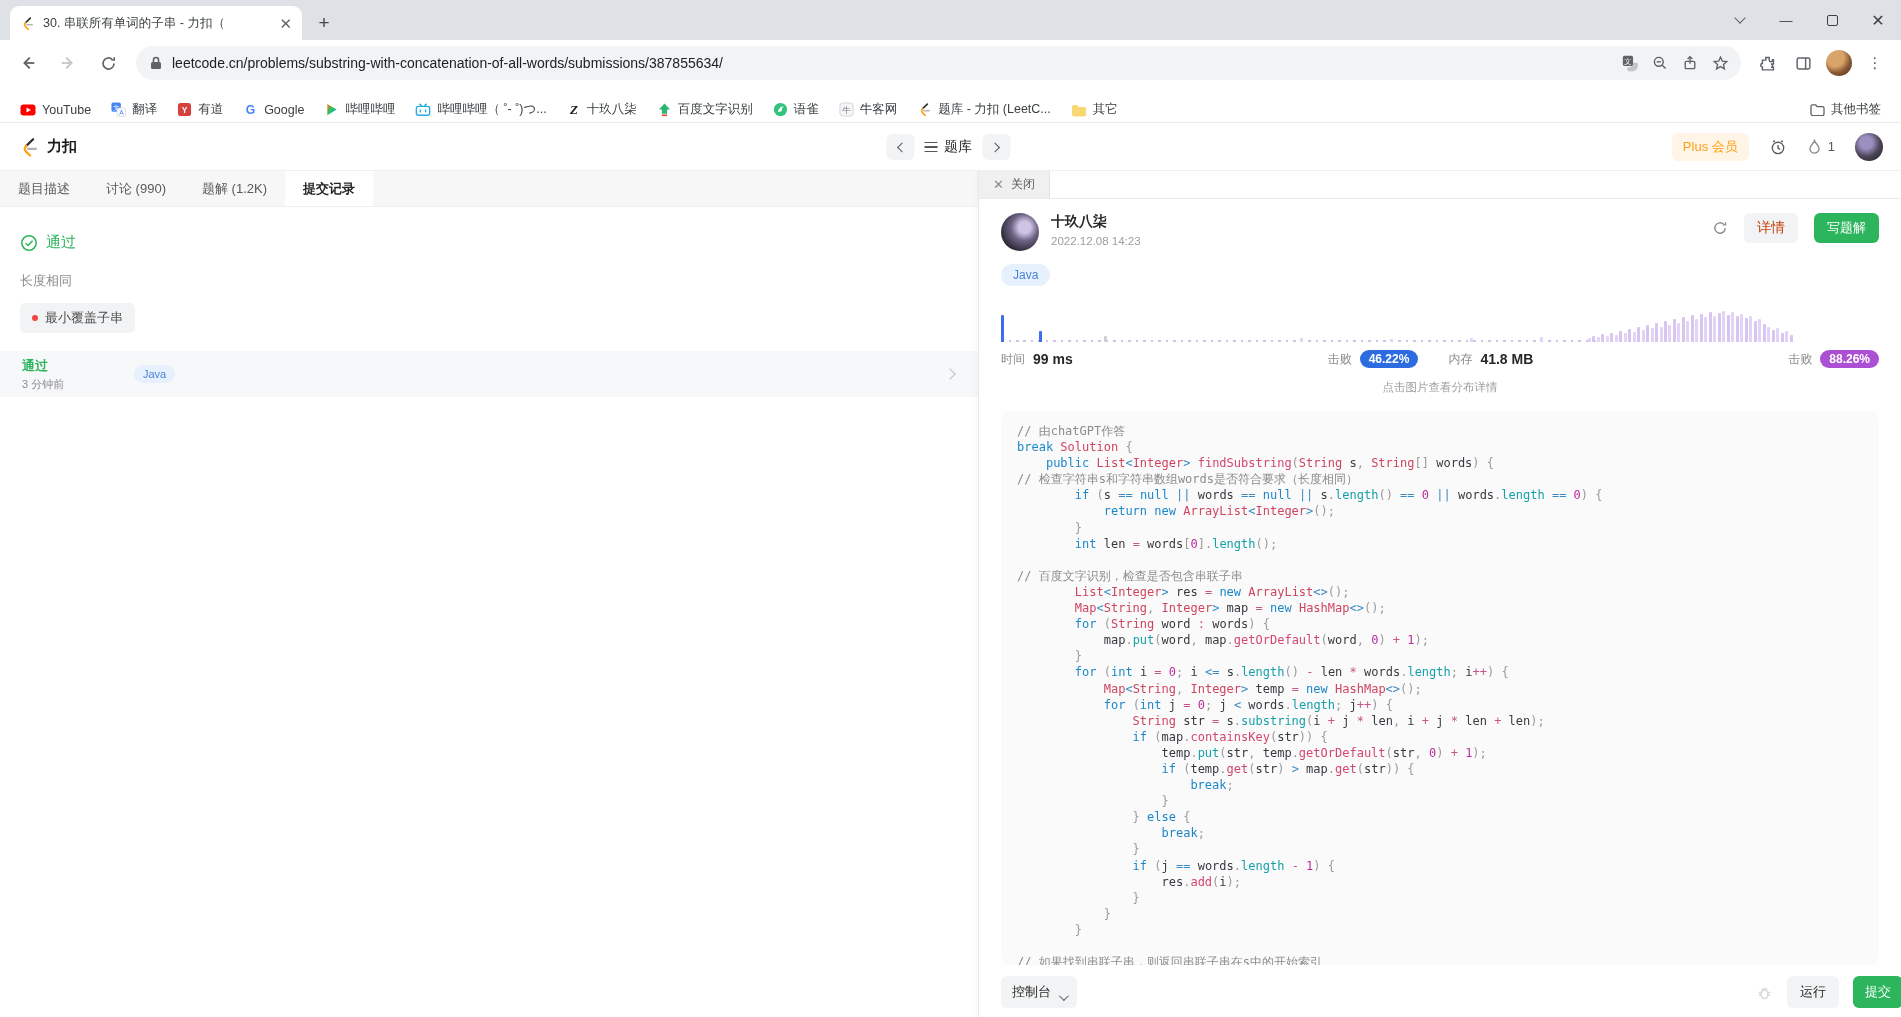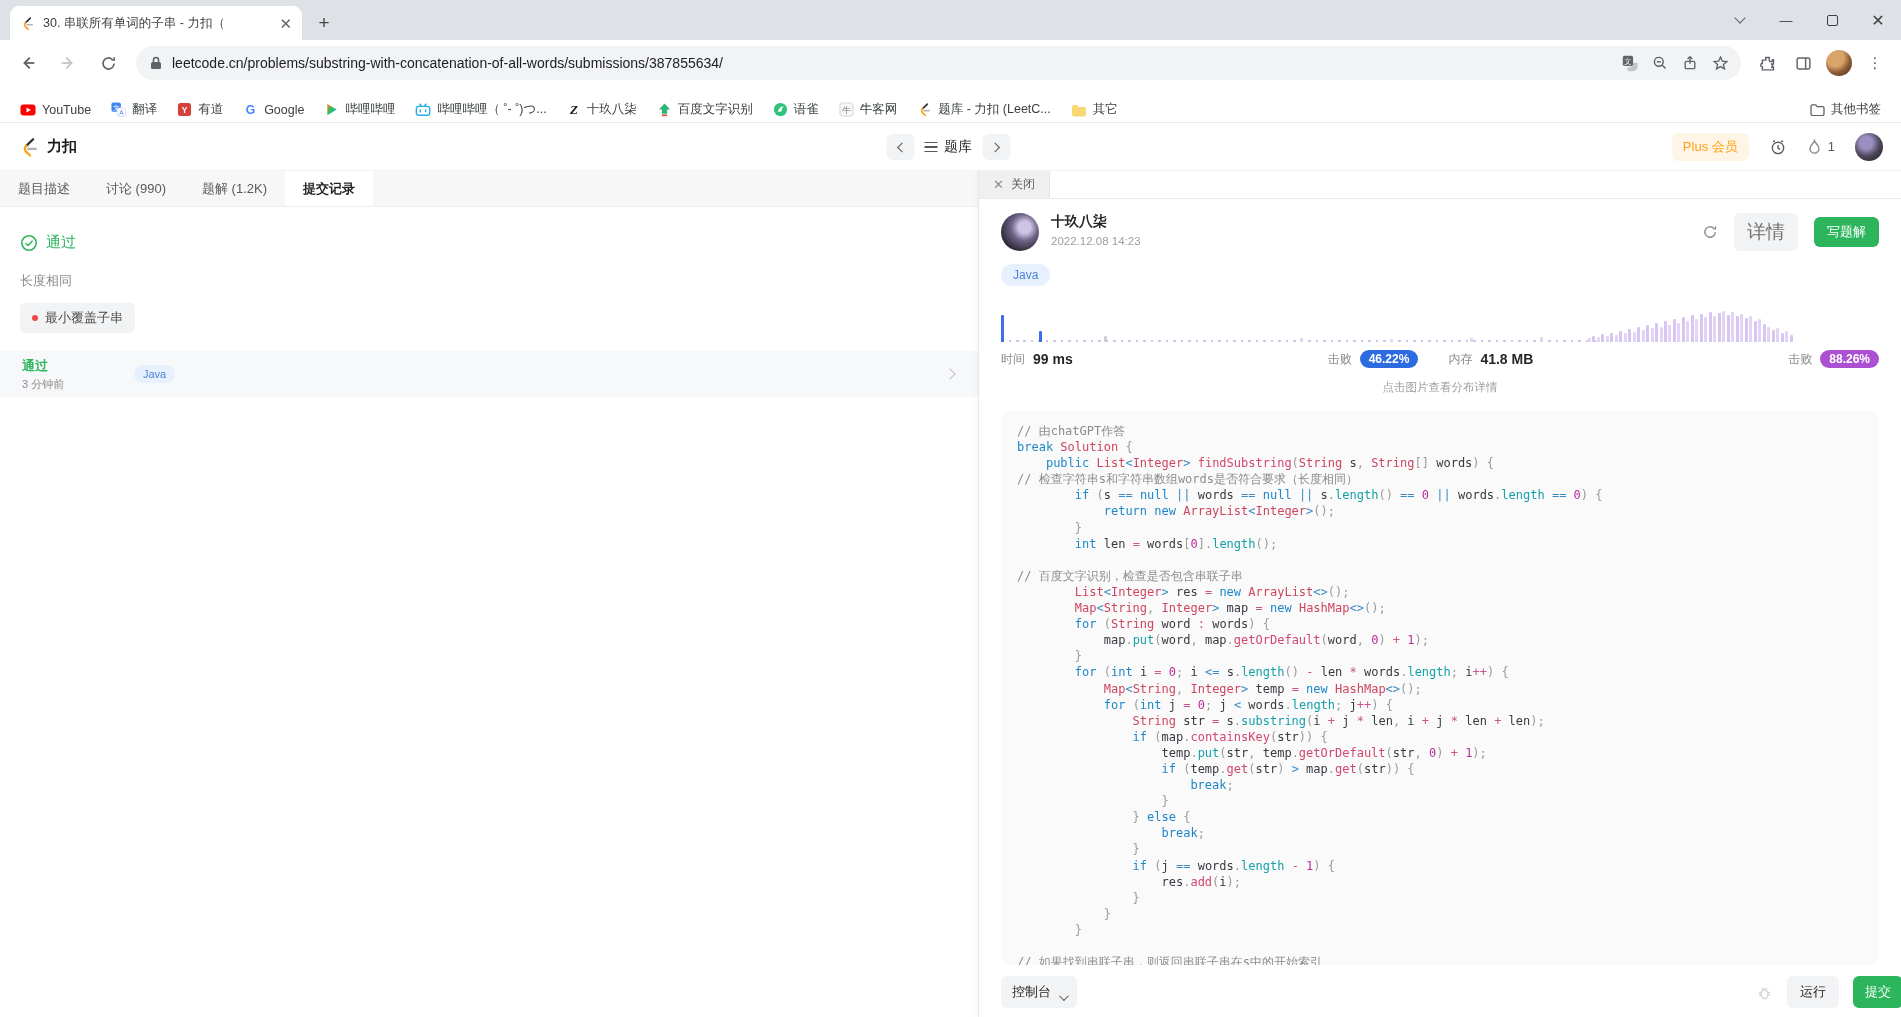--- a/index.html
+++ b/index.html
@@ -72,21 +72,21 @@
   .close-tab { background:#f0f0f1; display:flex; align-items:center; gap:7px; padding:0 14px; font-size:12px; color:#595959; border-right:1px solid #e4e4e4; }
   .close-x { color:#8c8c8c; font-size:13px; line-height:1; }
   .detail { padding:14px 22px 0; }
   .dhead { display:flex; align-items:flex-start; }
   .avatar-user { width:38px; height:38px; border-radius:50%; flex:0 0 auto;
     background:radial-gradient(circle at 62% 38%, #cfc4e6 0 18%, #6e6486 40%, #2a2733 75%, #17151c 100%); }
   .uinfo { margin-left:12px; }
   .uname { font-size:14px; font-weight:700; color:#262626; }
   .udate { font-size:11.5px; color:#9e9e9e; margin-top:4px; }
   .dactions { margin-left:auto; display:flex; align-items:center; gap:16px; }
-  .detail-btn { font-size:19px; color:#737373; background:#f2f3f4; border-radius:6px; padding:6px 13px; }
+  .detail-btn { font-size:14px; color:#c2410c; background:#f2f3f4; border-radius:6px; padding:6px 13px; }
   .solution-btn { font-size:13px; color:#fff; background:#2db55d; border-radius:6px; padding:6px 13px; }
   .jtag { margin-top:13px; display:inline-block; background:#e7f1fd; color:#4d83d6; font-size:12px; padding:4px 12px; border-radius:12px; }
   .chart { position:relative; height:42px; margin-top:14px; }
   .chart .dotline { position:absolute; bottom:0; left:0; width:68%; height:2px;
     background:repeating-linear-gradient(90deg,#cfc5e6 0 2.5px,transparent 2.5px 7.5px); }
   .chart .bar { position:absolute; bottom:0; width:3px; border-radius:1px 1px 0 0; }
   .stats { display:flex; align-items:center; margin-top:8px; }
   .sgrp { display:flex; align-items:center; gap:8px; }
   .slabel { font-size:12px; color:#8c8c8c; }
   .sval { font-size:14px; font-weight:700; color:#262626; }

